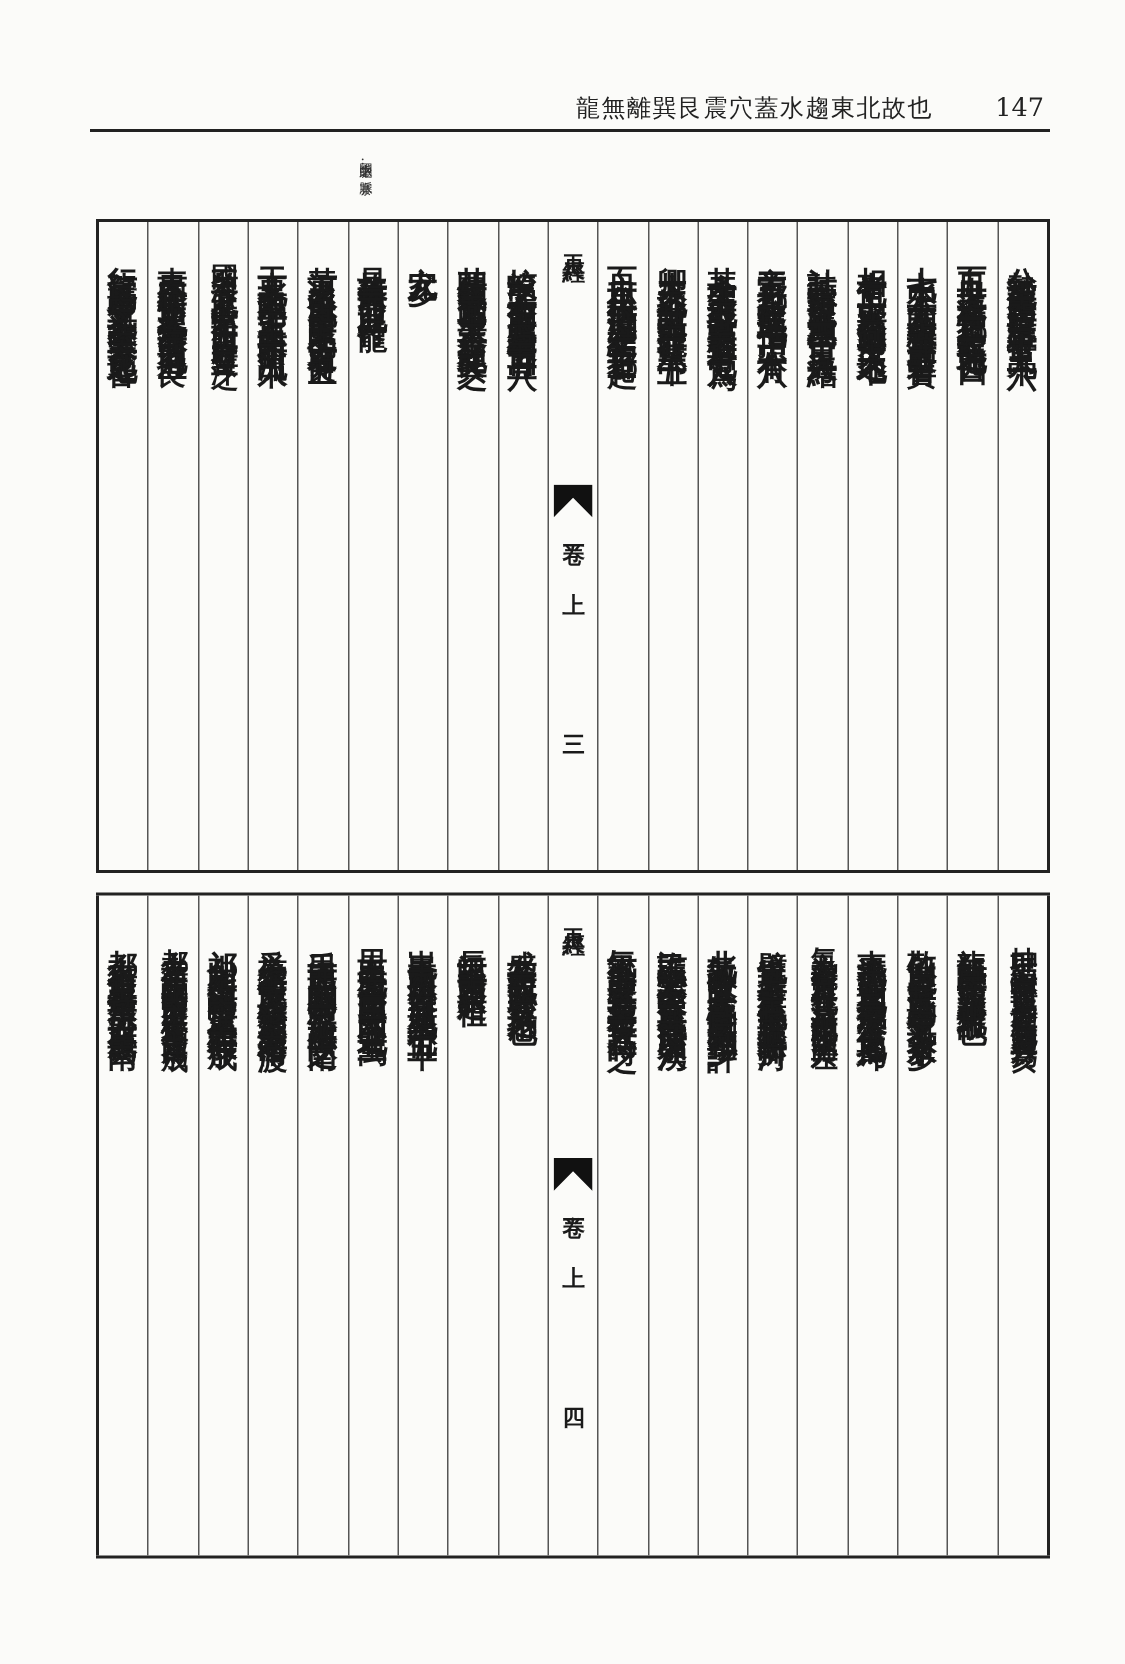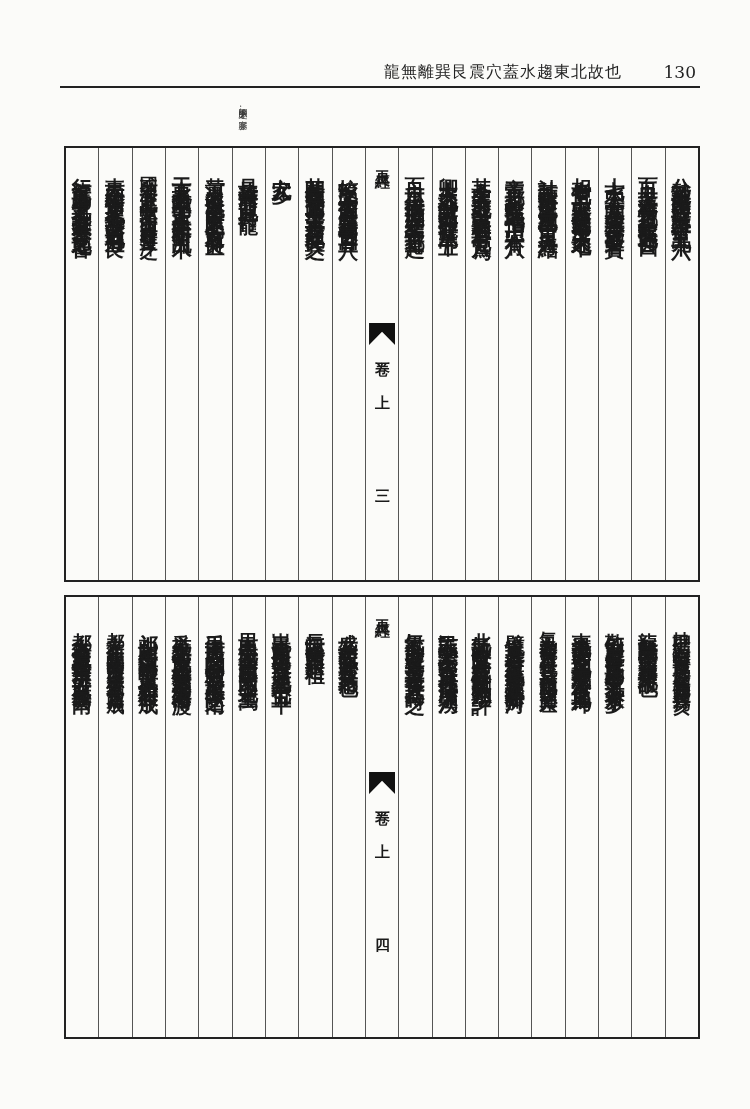--- a/index.html
+++ b/index.html
@@ -26,21 +26,21 @@
                clip-path:polygon(0 0,100% 0,100% 100%,50% 40%,0 100%);}
   .center .vol{position:absolute;top:202px;left:50%;transform:translateX(-50%);writing-mode:vertical-rl;font-size:15px;font-weight:bold;letter-spacing:6px;}
   .center .leaf{position:absolute;top:330px;left:50%;transform:translateX(-50%);writing-mode:vertical-rl;font-size:15px;font-weight:bold;}
   .bottom .col .txt{top:20px;}
 </style>
 </head>
 <body>
 
 <div class="header">
   <span class="title">龍無離巽艮震穴蓋水趨東北故也</span>
-  <span class="pnum">130</span>
+  <span class="pnum">147</span>
 </div>
 
 <div class="note">中國之脈 ...寨脈</div>
 
 <div class="block top">
   <div class="cols" id="top-cols">
       <div class="col">
         <div class="txt">分勢施生東南巳巽行龍出身行十一萬九千六</div>
       </div>
       <div class="col">

